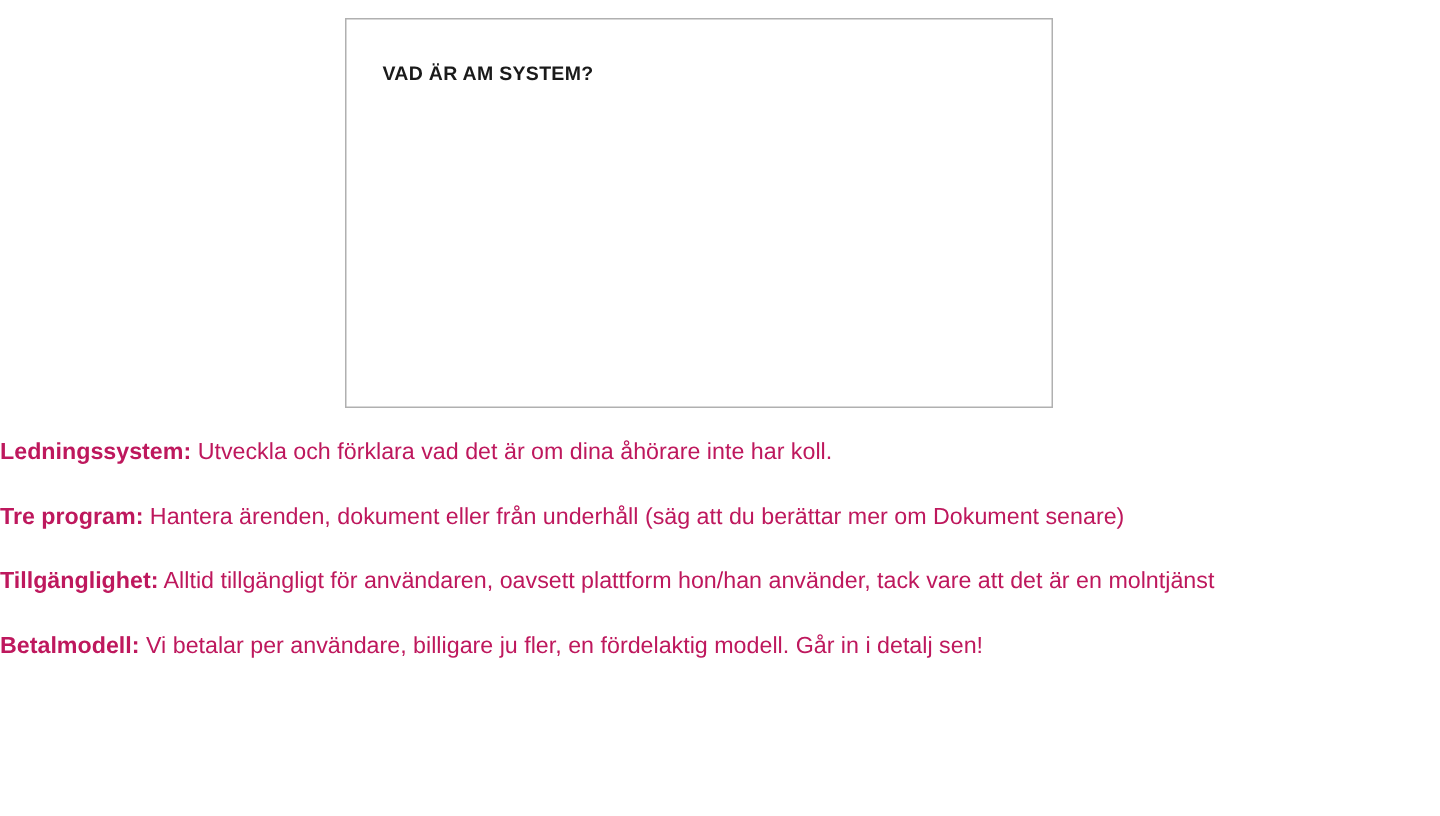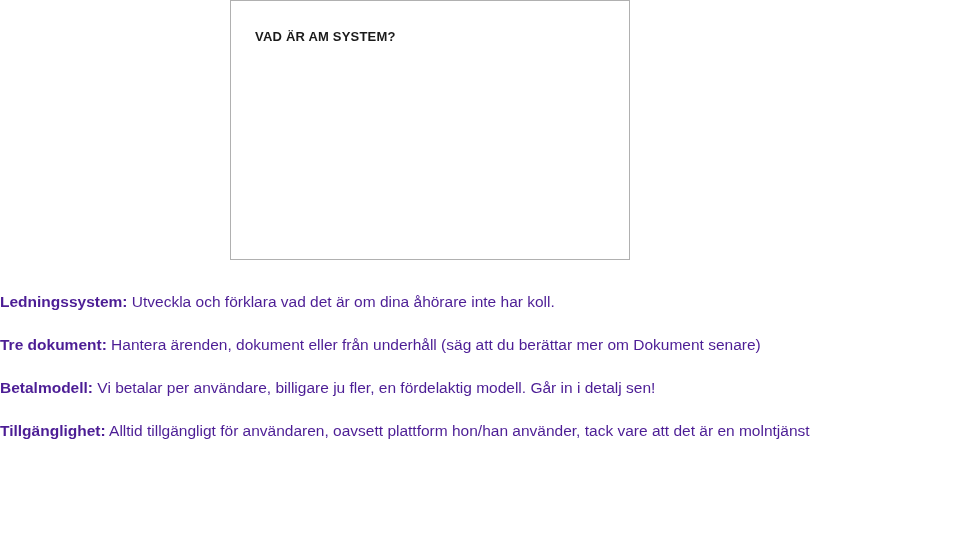--- a/index.html
+++ b/index.html
@@ -11,22 +11,22 @@
       width: 960px;
       height: 544px;
       background: #ffffff;
       font-family: Helvetica, Arial, sans-serif;
       color: #000000;
       position: relative;
     }
     .slide-box {
       position: absolute;
       left: 230px;
-      top: 0px;
-      width: 400px;
+      top: 12px;
+      width: 472px;
       height: 260px;
       border: 1px solid #b0b0b0;
       background: #ffffff;
       padding: 28px 24px 24px 24px;
     }
     .slide-title {
       font-size: 13px;
       font-weight: 700;
       letter-spacing: 0.2px;
       margin-bottom: 22px;
@@ -56,40 +56,40 @@
       position: absolute;
       left: 0;
       top: 292px;
       width: 960px;
       padding: 0 8px 0 0;
     }
     .notes p {
       font-size: 15.5px;
       line-height: 1.35;
       margin-bottom: 22px;
-      color: #4c1d95;
+      color: #be185d;
       font-weight: 400;
     }
     .notes p .bold {
       font-weight: 700;
     }
   </style>
 </head>
 <body>
 
 <div class="slide-box">
   <div class="slide-title">VAD ÄR AM SYSTEM?</div>
 </div>
 
 <div class="notes">
   <p>
     <span class="bold">Ledningssystem:</span><span> Utveckla och förklara vad det är om dina åhörare inte har koll.</span>
   </p>
   <p>
-    <span class="bold">Tre dokument:</span><span> Hantera ärenden, dokument eller från underhåll (säg att du berättar mer om Dokument senare)</span>
+    <span class="bold">Tre program:</span><span> Hantera ärenden, dokument eller från underhåll (säg att du berättar mer om Dokument senare)</span>
+  </p>
+  <p>
+    <span class="bold">Tillgänglighet:</span><span> Alltid tillgängligt för användaren, oavsett plattform hon/han använder, tack vare att det är en molntjänst</span>
   </p>
   <p>
     <span class="bold">Betalmodell:</span><span> Vi betalar per användare, billigare ju fler, en fördelaktig modell. Går in i detalj sen!</span>
   </p>
-  <p>
-    <span class="bold">Tillgänglighet:</span><span> Alltid tillgängligt för användaren, oavsett plattform hon/han använder, tack vare att det är en molntjänst</span>
-  </p>
 </div>
 
 </body></html>

